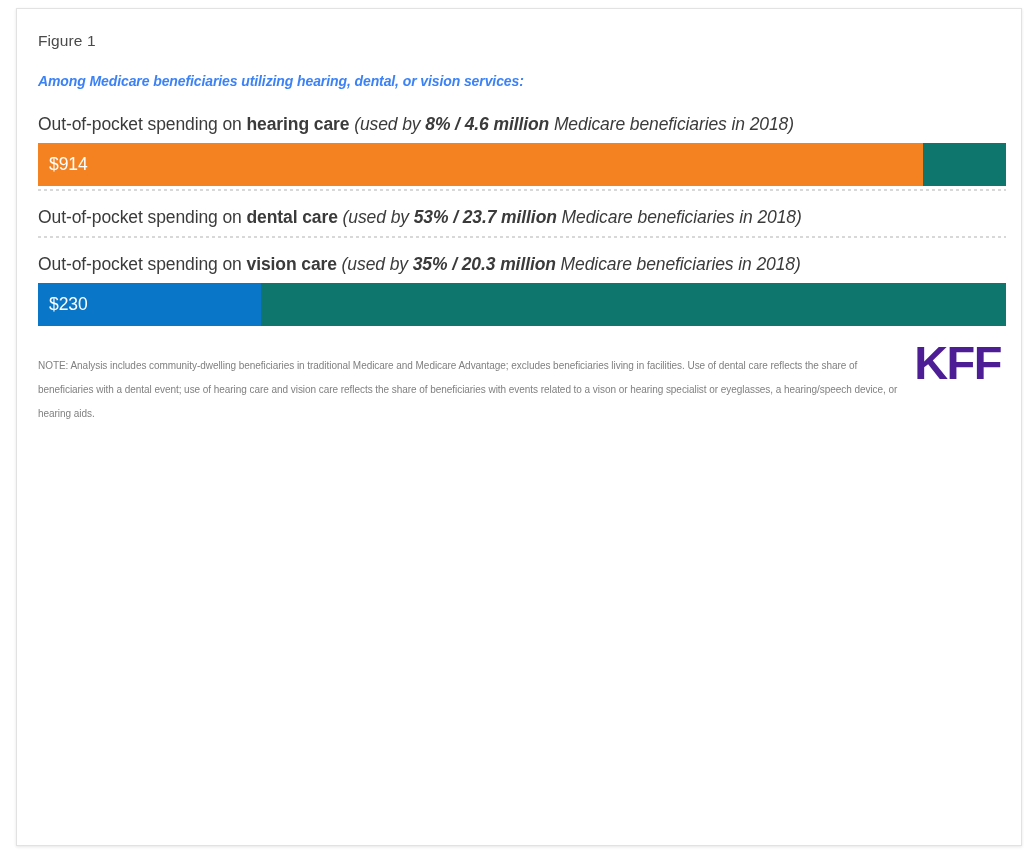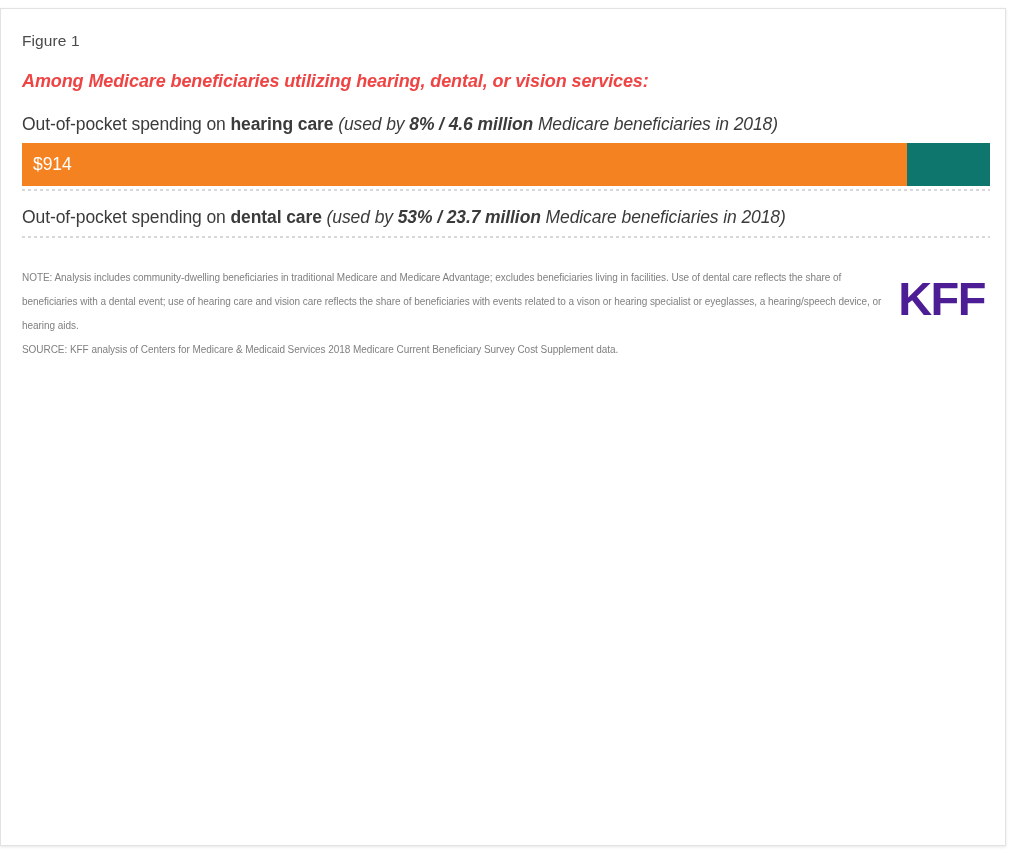--- a/index.html
+++ b/index.html
@@ -8,21 +8,21 @@
     background: #ffffff;
   }
   body {
     width: 1024px;
     height: 855px;
     font-family: "Liberation Sans", sans-serif;
     overflow: hidden;
   }
   .card {
     position: absolute;
-    left: 0;
+    left: 16px;
     top: 8px;
     width: 1006px;
     height: 838px;
     background: #ffffff;
     border: 1px solid #e2e2e2;
     box-sizing: border-box;
     box-shadow: 0 1px 3px rgba(0,0,0,0.10);
   }
   .inner {
     position: absolute;
@@ -41,24 +41,24 @@
   .chart-title {
     font-size: 33.5px;
     color: #3b3b3b;
     line-height: 42px;
     margin: 11px 0 0 0;
     font-weight: normal;
     letter-spacing: -0.2px;
     max-width: 975px;
   }
   .chart-subtitle {
-    font-size: 18px;
+    font-size: 14px;
     font-weight: bold;
     font-style: italic;
-    color: #ef4444;
+    color: #3b82f6;
     line-height: 24px;
     margin: 18px 0 0 0;
     letter-spacing: -0.1px;
   }
   .bars {
     margin-top: 19px;
   }
   .bar-group {
     position: relative;
   }
@@ -148,23 +148,30 @@
           <div class="bar-value">$914</div>
         </div>
         <div class="separator"></div>
       </div>
 
       <div class="bar-group">
         <div class="bar-label"><span>Out-of-pocket spending on </span><span class="b">dental care</span><span class="i"> (used by </span><span class="bi">53% / 23.7 million</span><span class="i"> Medicare beneficiaries in 2018)</span></div>
         <div class="separator"></div>
       </div>
 
+      <div class="bar-group">
+        <div class="bar-label"><span>Out-of-pocket spending on </span><span class="b">vision care</span><span class="i"> (used by </span><span class="bi">35% / 20.3 million</span><span class="i"> Medicare beneficiaries in 2018)</span></div>
+        <div class="bar-track">
+          <div class="bar-fill" style="width: 222.64px; background: rgb(10, 118, 200);"></div>
+          <div class="bar-value">$230</div>
+        </div>
+        <div class="separator last"></div>
+      </div>
 
     </div>
 
     <div class="footer">
       <div class="note">NOTE: Analysis includes community-dwelling beneficiaries in traditional Medicare and Medicare Advantage; excludes beneficiaries living in facilities. Use of dental care reflects the share of beneficiaries with a dental event; use of hearing care and vision care reflects the share of beneficiaries with events related to a vison or hearing specialist or eyeglasses, a hearing/speech device, or hearing aids.</div>
-      <div class="source">SOURCE: KFF analysis of Centers for Medicare &amp; Medicaid Services 2018 Medicare Current Beneficiary Survey Cost Supplement data.</div>
       <div class="logo">KFF</div>
     </div>
 
   </div>
 </div>
 
 </body></html>

